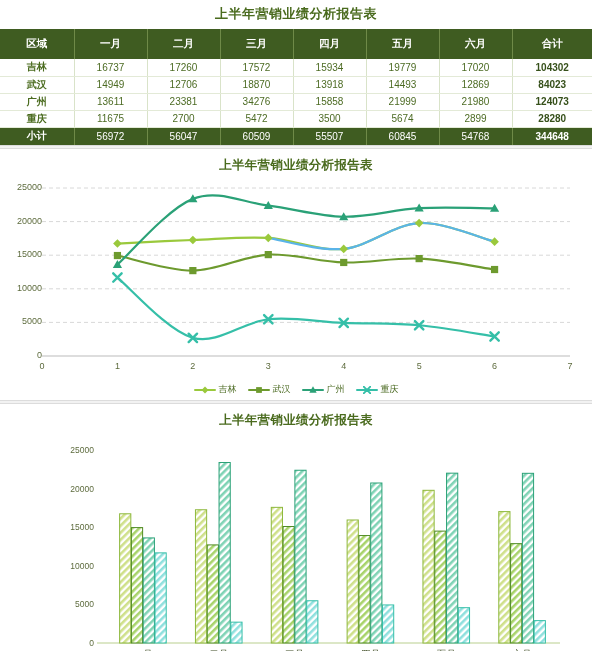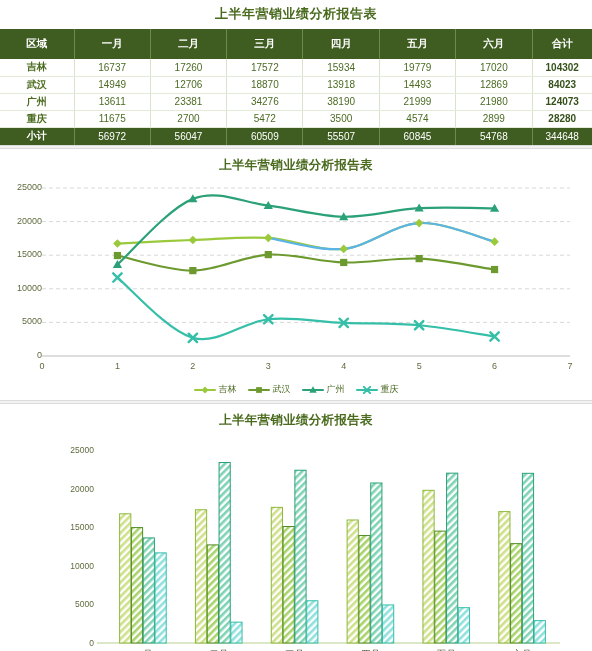--- a/index.html
+++ b/index.html
@@ -50,31 +50,31 @@
   }
   table.report td:last-child { border-right:none; }
   table.report td.region {
     font-weight:bold;
     color:#4a6b1e;
     width:74px;
   }
   table.report td.total {
     font-weight:bold;
     color:#36501a;
-    width:60px;
+    width:80px;
   }
   table.report tr.subtotal td {
     background:#3f5c21;
     color:#ffffff;
     font-weight:normal;
     border-right:1px solid #6f8a48;
     border-bottom:none;
     height:18px;
   }
-  table.report tr.subtotal td:last-child { border-right:none; font-weight:normal;margin-left:22px; }
+  table.report tr.subtotal td:last-child { border-right:none; font-weight:bold;margin-left:22px; }
   table.report tr.subtotal td.region { font-weight:bold; }
 
   
   .sep { height:4px; background:#f2f2f2; border-top:1px solid #dcdcdc; border-bottom:1px solid #dcdcdc; }
 
   
   .panel-line { position:relative; width:592px; height:251px; background:#fff; }
   .chart-title {
     text-align:center; font-size:12.5px; font-weight:bold; color:#4a6b1e;
     padding-top:8px; letter-spacing:.3px;
@@ -135,32 +135,32 @@
           <td>13918</td>
           <td>14493</td>
           <td>12869</td>
           <td class="total">84023</td>
         </tr>
         <tr>
           <td class="region">广州</td>
           <td>13611</td>
           <td>23381</td>
           <td>34276</td>
-          <td>38190</td>
+          <td>15858</td>
           <td>21999</td>
           <td>21980</td>
           <td class="total">124073</td>
         </tr>
         <tr>
           <td class="region">重庆</td>
           <td>11675</td>
           <td>2700</td>
           <td>5472</td>
           <td>3500</td>
-          <td>4574</td>
+          <td>5674</td>
           <td>2899</td>
           <td class="total">28280</td>
         </tr>
         <tr class="subtotal">
           <td class="region">小计</td>
           <td>56972</td>
           <td>56047</td>
           <td>60509</td>
           <td>55507</td>
           <td>60845</td>

